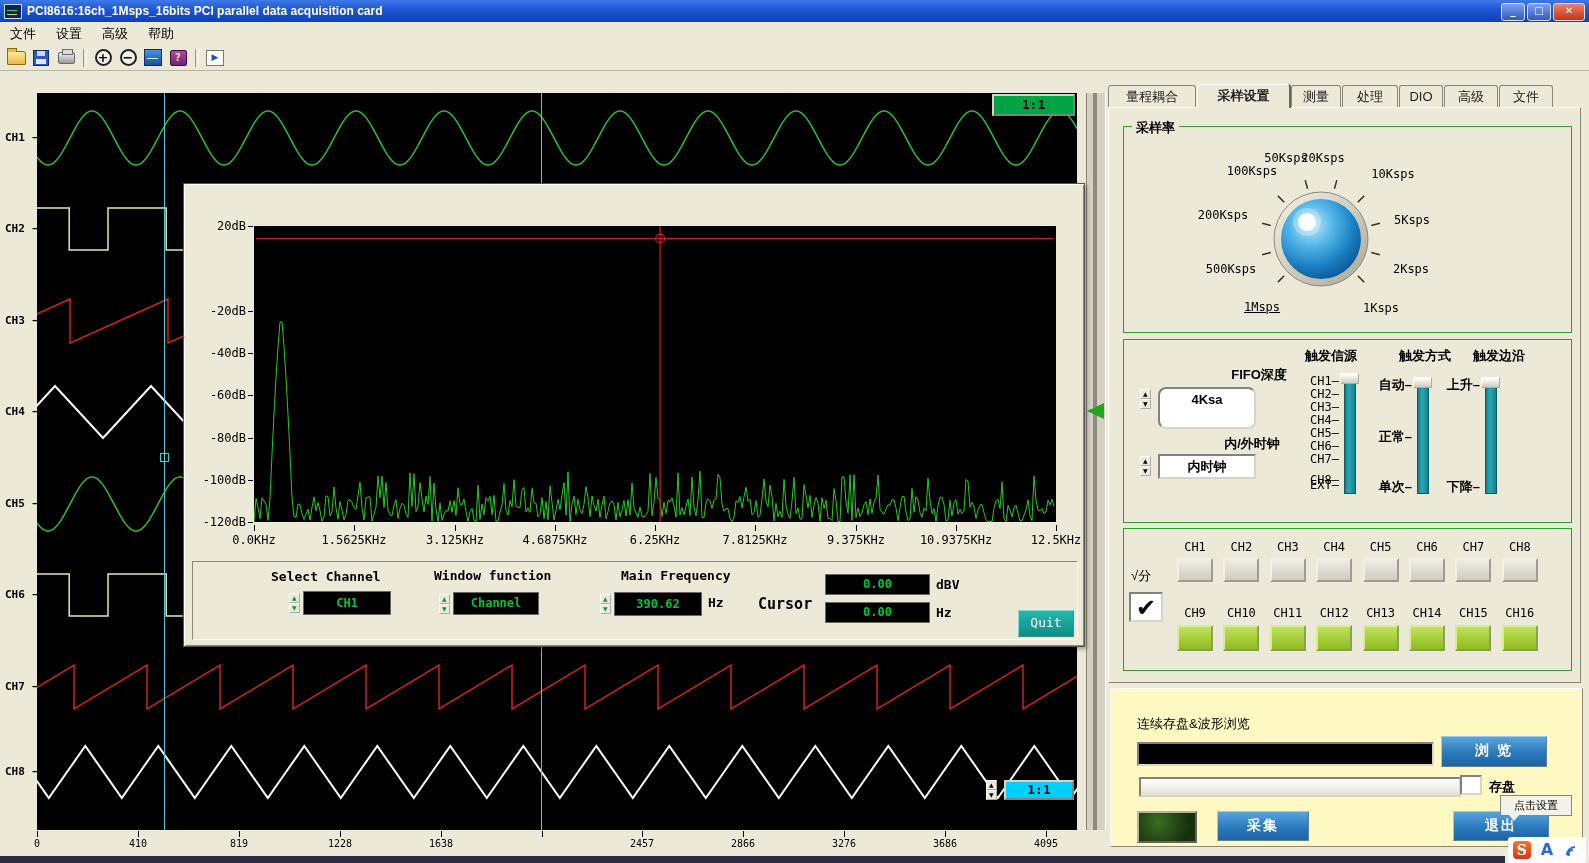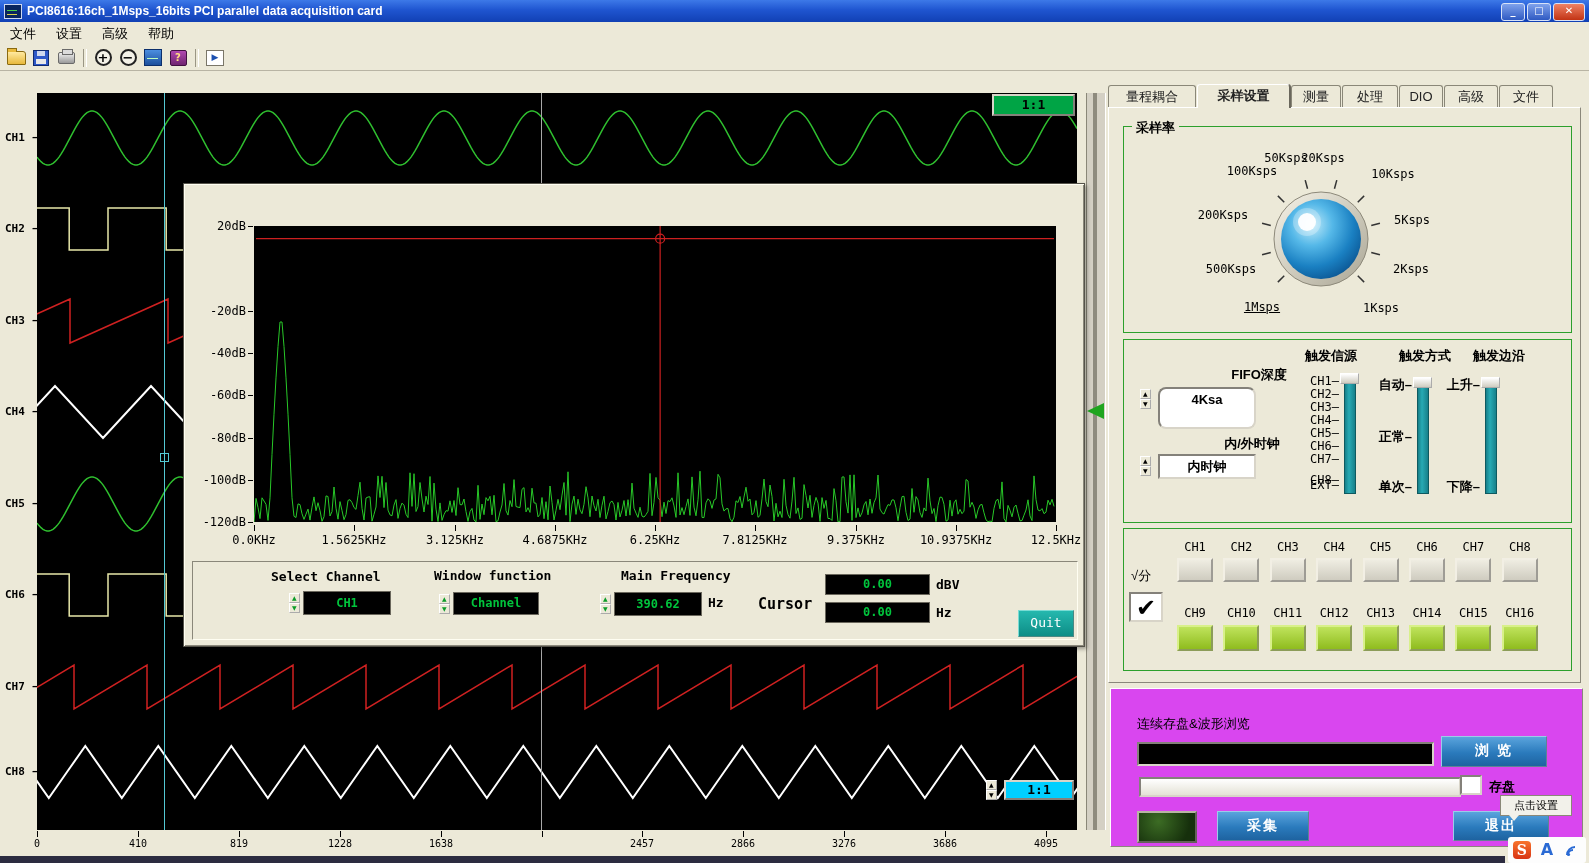--- a/index.html
+++ b/index.html
@@ -94,21 +94,21 @@
   .t-item{position:absolute;text-align:right;font:12px "DejaVu Sans Mono","Liberation Mono",monospace;white-space:nowrap;}
   .slider-track{position:absolute;width:10px;background:linear-gradient(90deg,#17808a,#27aab4 40%,#17808a);border:1px solid #0e5a60;}
   .slider-handle{position:absolute;width:17px;height:9px;background:linear-gradient(#fff,#cfccc0);border:1px outset #fff;}
   .field{position:absolute;background:#fff;border:2px inset #d8d4c8;text-align:center;
     font:bold 13px "Liberation Sans",sans-serif;box-sizing:border-box;}
   .ch-cell-label{position:absolute;transform:translateX(-50%);font:12px "DejaVu Sans Mono","Liberation Mono",monospace;}
   .ch-btn{position:absolute;width:36px;height:24px;border:2px outset #f2efe4;background:linear-gradient(#efede2,#cfccc0);box-sizing:border-box;}
   .ch-btn-on{background:linear-gradient(#bfe35c,#8fbc1e);border:2px outset #d8f08a;height:26px;}
   .checkbox{position:absolute;background:#fff;border:2px inset #d8d4c8;text-align:center;box-sizing:border-box;}
   
-  .storage{position:absolute;left:1110px;top:688px;width:471px;height:157px;background:#d946ef;
+  .storage{position:absolute;left:1110px;top:688px;width:471px;height:157px;background:#fef9c3;
     border:1px solid;border-color:#fff #8a877a #8a877a #fff;}
   .btn-blue{position:absolute;background:linear-gradient(#5aa4dd,#2a7abc 55%,#1e63a0);border:1px outset #9ccae8;
     color:#fff;font:bold 14px "Liberation Sans",sans-serif;text-align:center;letter-spacing:2px;}
   .btn-disabled{background:linear-gradient(#cfe2ec,#a8c6d6);border:1px outset #e8f2f8;color:#7d98a8;}
   .tooltip{position:absolute;left:1500px;top:795px;width:70px;height:19px;background:#f2f1ea;border:1px solid #8a8878;
     font:11px "Liberation Sans",sans-serif;text-align:center;line-height:18px;z-index:60;}
   .tooltip::after{content:"";position:absolute;left:8px;bottom:-6px;border-left:5px solid transparent;
     border-right:5px solid transparent;border-top:6px solid #f2f1ea;}
   .ime{position:absolute;left:1508px;top:837px;width:78px;height:26px;background:#fdfdfd;border-radius:3px;
     display:flex;align-items:center;justify-content:space-around;z-index:55;}

